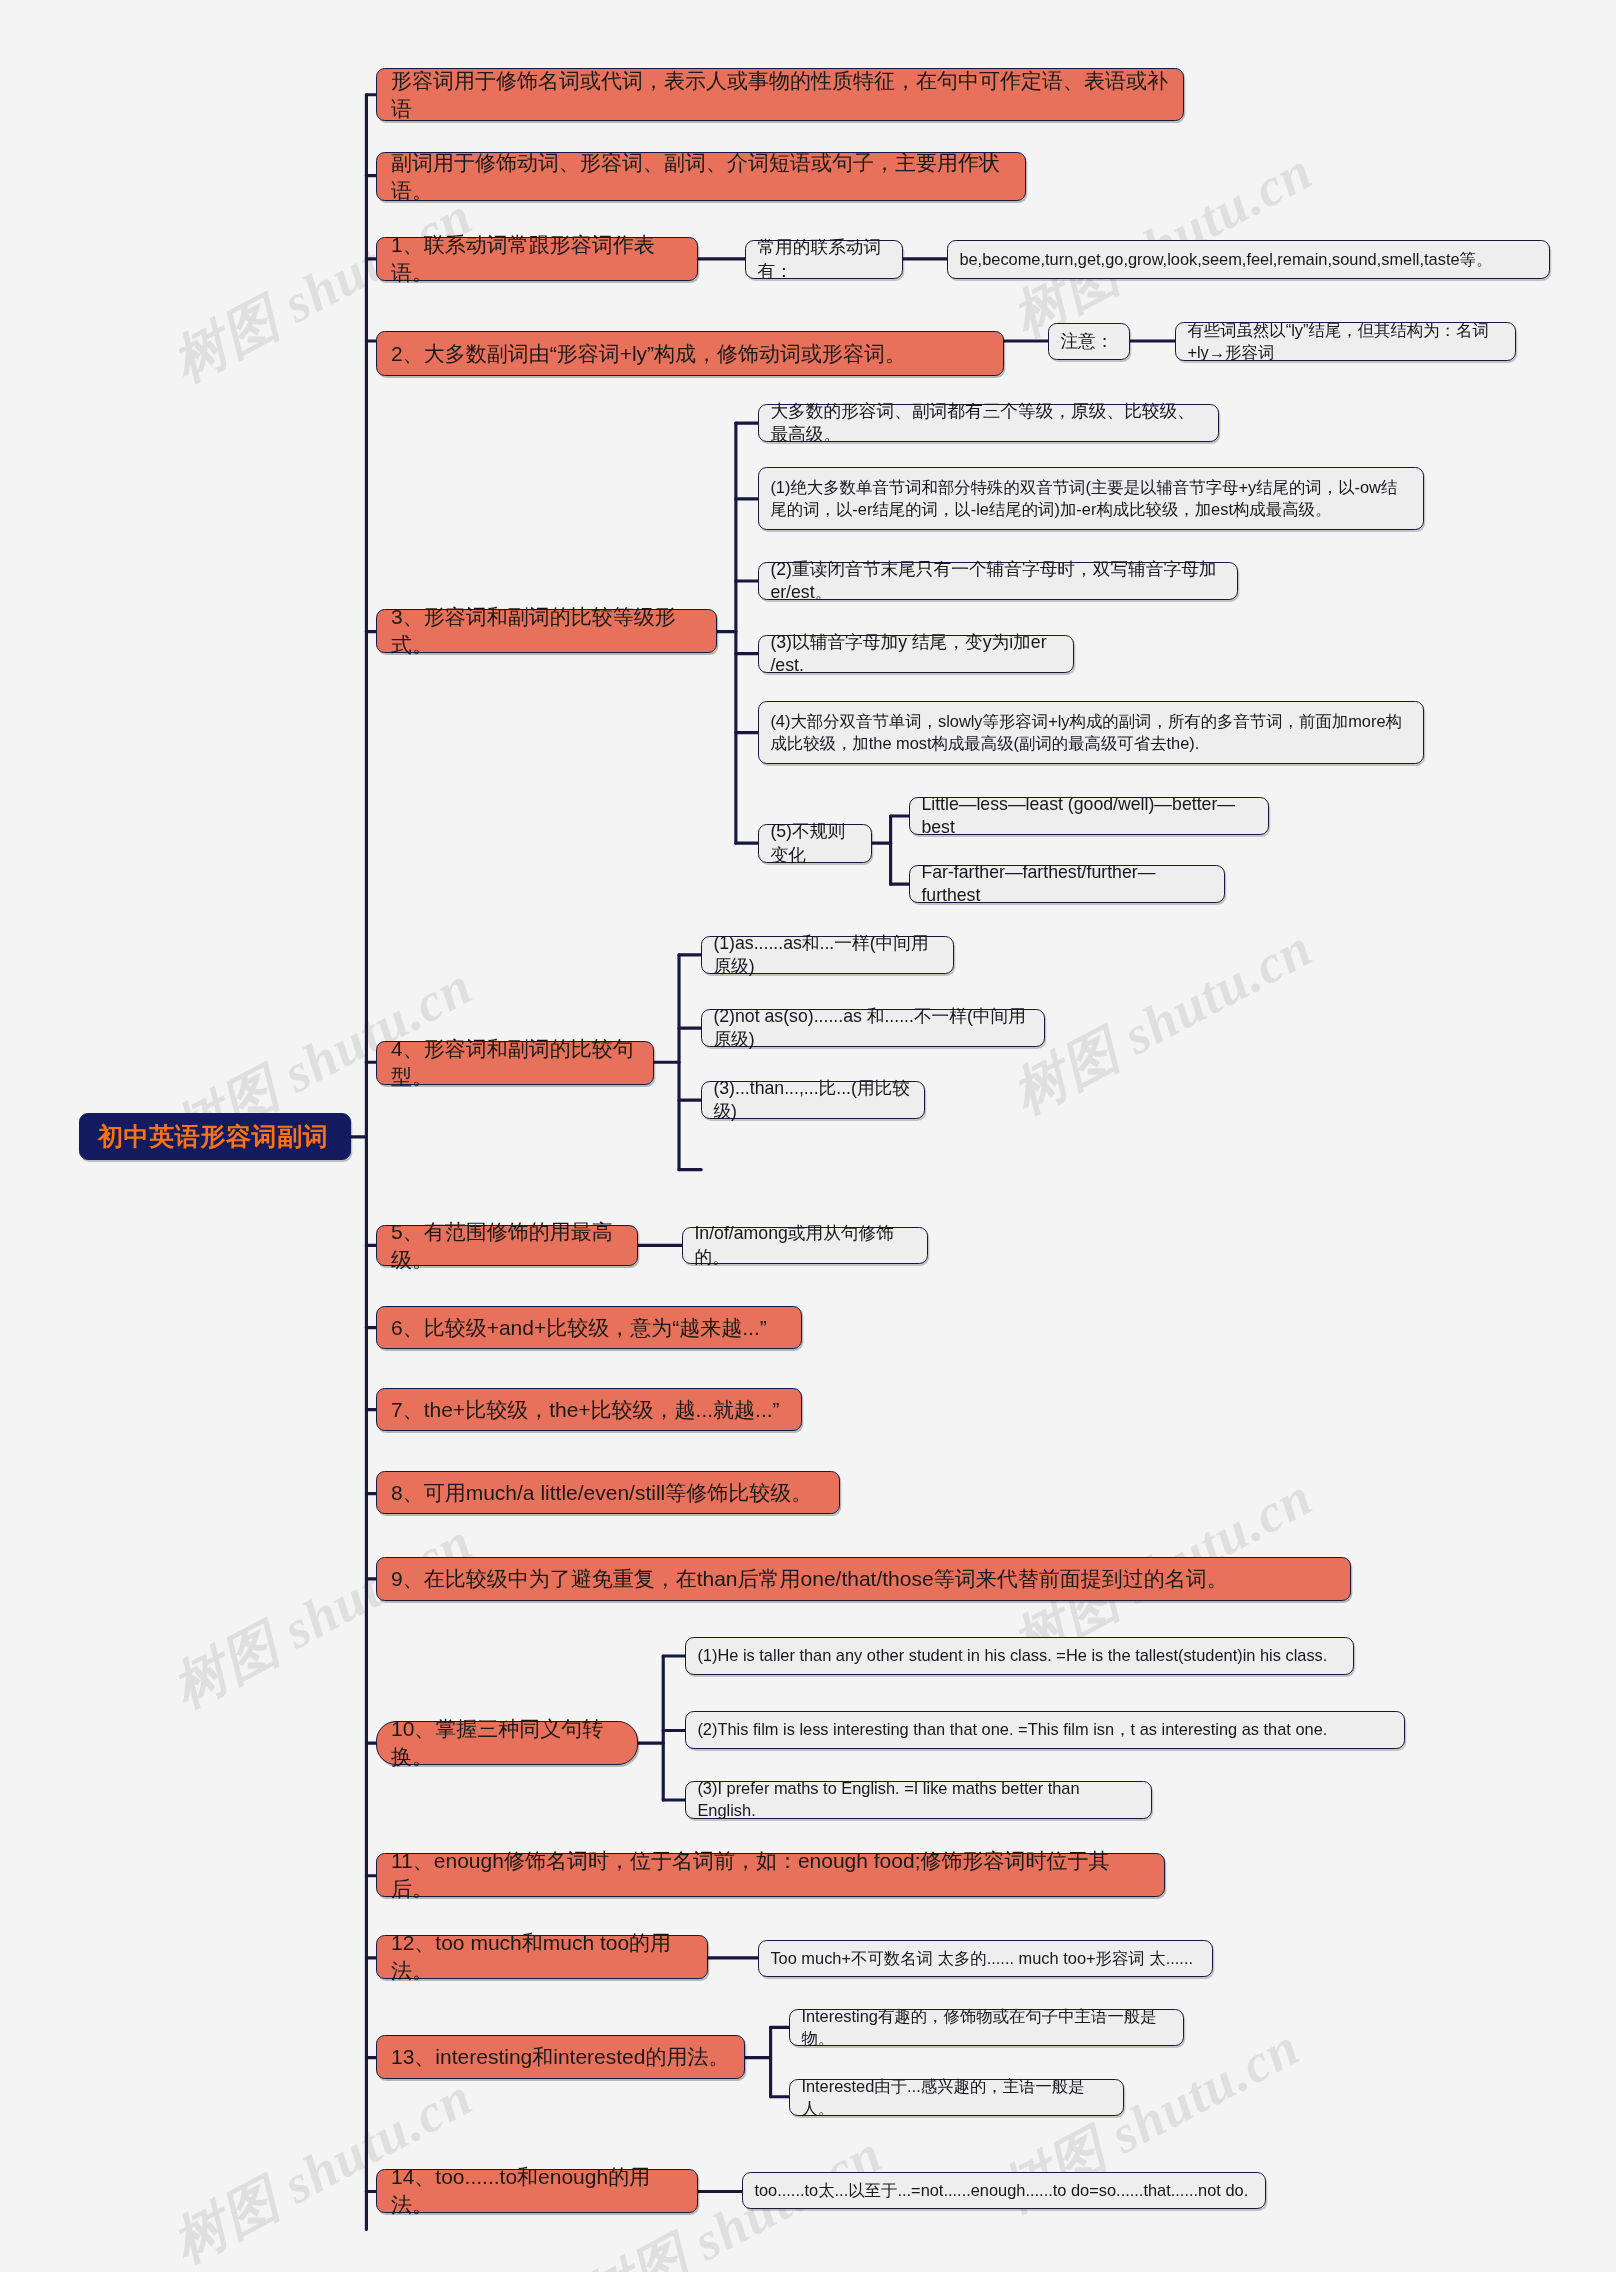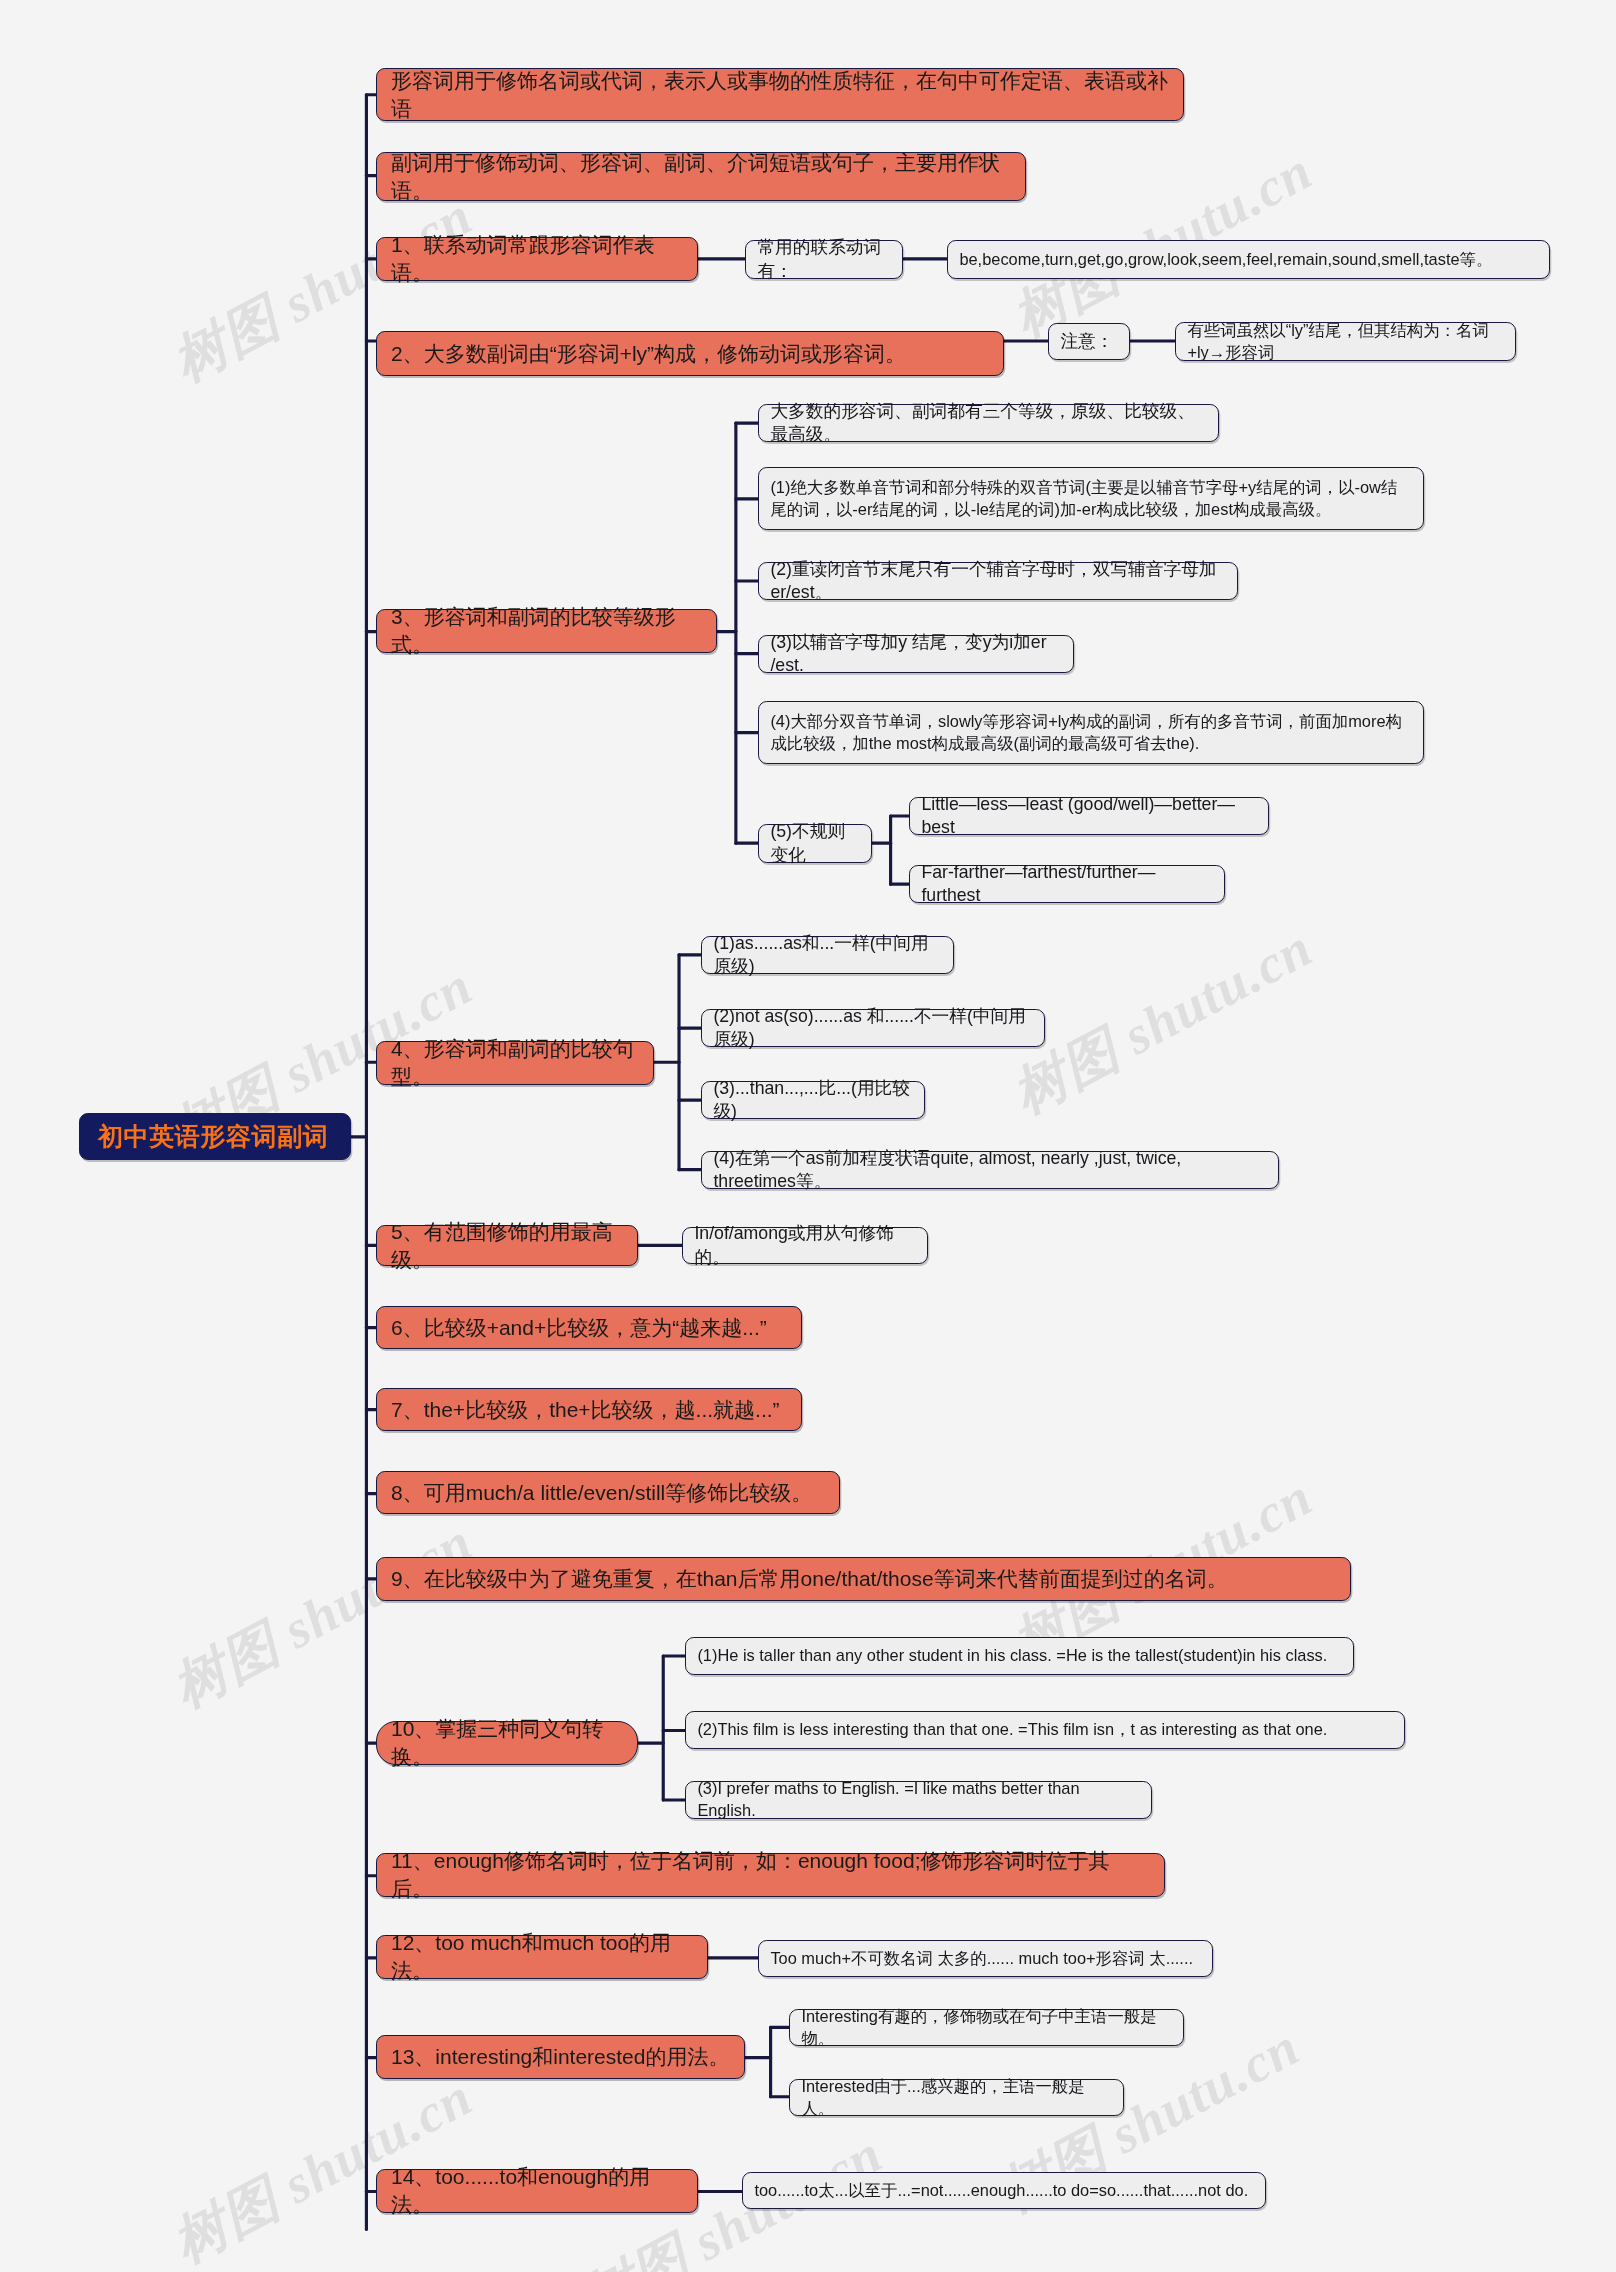--- a/index.html
+++ b/index.html
@@ -217,23 +217,20 @@
   </div>
   <div class="node lvl2" style="left:701px;top:936px;width:253px;height:38px;">
     <span>(1)as......as和...一样(中间用原级)</span>
   </div>
   <div class="node lvl2" style="left:701px;top:1009px;width:344px;height:38px;">
     <span>(2)not as(so)......as 和......不一样(中间用原级)</span>
   </div>
   <div class="node lvl2" style="left:701px;top:1081px;width:224px;height:38px;">
     <span>(3)...than...,...比...(用比较级)</span>
   </div>
-  <div class="node lvl2" style="left:701px;top:1151px;width:578px;height:38px;">
-    <span>(4)在第一个as前加程度状语quite, almost, nearly ,just, twice, threetimes等。</span>
-  </div>
 
   <div class="node lvl1" style="left:376px;top:1225px;width:262px;height:41px;">
     <span>5、有范围修饰的用最高级。</span>
   </div>
   <div class="node lvl2" style="left:682px;top:1227px;width:246px;height:37px;">
     <span>In/of/among或用从句修饰的。</span>
   </div>
 
   <div class="node lvl1" style="left:376px;top:1306px;width:426px;height:43px;">
     <span>6、比较级+and+比较级，意为“越来越...”</span>

